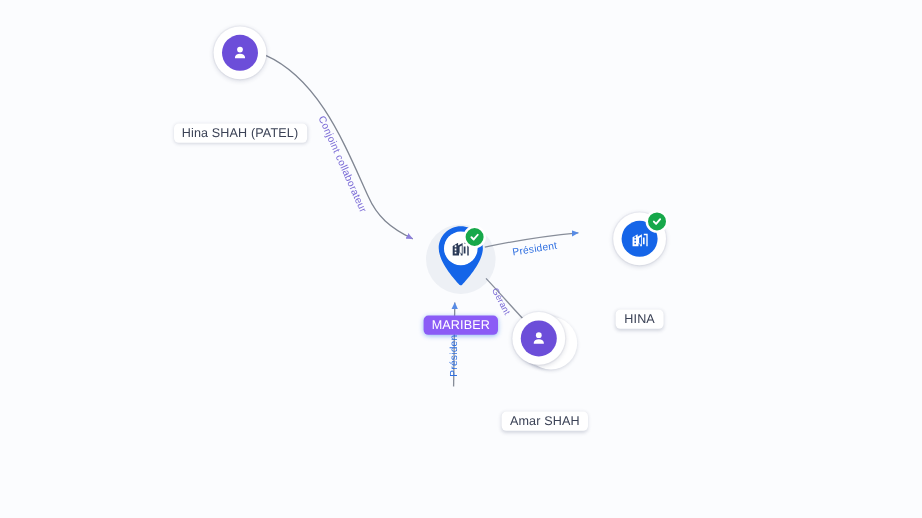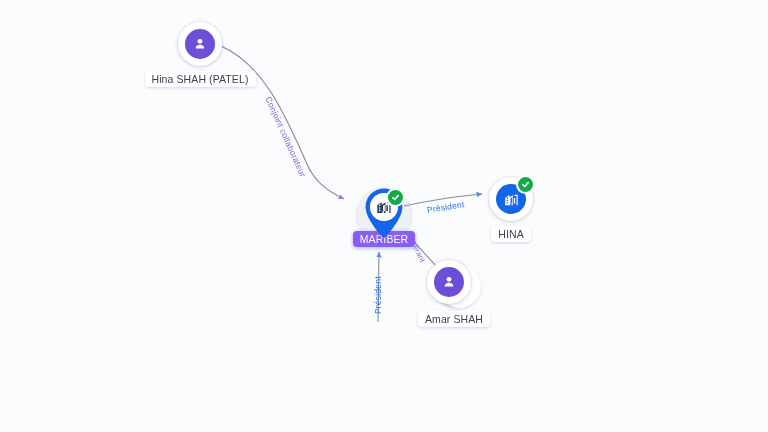--- a/index.html
+++ b/index.html
@@ -7,21 +7,21 @@
     width:768px;height:432px;
     background:#fbfcfe;
     font-family:"Liberation Sans", sans-serif;
     overflow:hidden;
     position:relative;
   }
   #graph-canvas{position:absolute;inset:0;width:768px;height:432px;}
   #edge-layer{position:absolute;left:0;top:0;width:768px;height:432px;pointer-events:none;}
 
   
-  .node{position:absolute;display:flex;flex-direction:column;align-items:center;}
+  .node{position:absolute;display:flex;flex-direction:column;align-items:center;gap:32px;}
 
   .disc{
     position:relative;
     width:44px;height:44px;border-radius:50%;
     background:#ffffff;
     box-shadow:0 1px 4px rgba(40,50,90,.20), 0 0 0 1px rgba(40,50,90,.04);
     display:flex;align-items:center;justify-content:center;
   }
   .disc .inner{
     width:30px;height:30px;border-radius:50%;
@@ -137,21 +137,21 @@
       <div class="inner person">
         <svg width="16" height="16" viewBox="0 0 24 24" fill="#ffffff">
           <circle cx="12" cy="8" r="3.6"></circle>
           <path d="M12 13.2c-3.7 0-6.3 2.1-6.3 4.3v1.3h12.6v-1.3c0-2.2-2.6-4.3-6.3-4.3z"></path>
         </svg>
       </div>
     </div>
     <div class="label">Hina SHAH (PATEL)</div>
   </div>
 
-  <div class="node" style="left:489px;top:177px;width:44px;">
+  <div class="node" style="left:511px;top:177px;width:44px;">
     <div class="disc">
       <div class="inner company">
         <svg width="17" height="17" viewBox="0 0 24 24" fill="#ffffff">
           <path d="M3 20V9.4l6-3.6v3.1l5-2.9V20h-2v-3.2h-2V20H3zm2.2-2.2h1.9v-2h-1.9v2zm0-3.6h1.9v-2H5.2v2zm0-3.6h1.9v-2H5.2v2zm10 7.2h2V9.8h-2v7.8zm-4.5 0h2.4V8.9l-2.4 1.4v7.3z"></path>
           <path d="M16.2 5.4h4.6V20h-1.6V7h-3z"></path>
         </svg>
       </div>
       <div class="badge">
         <svg width="9" height="9" viewBox="0 0 24 24" fill="none" stroke="#ffffff" stroke-width="4.2" stroke-linecap="round" stroke-linejoin="round">
           <path d="M5 12.5 L10 17.5 L19 7"></path>

